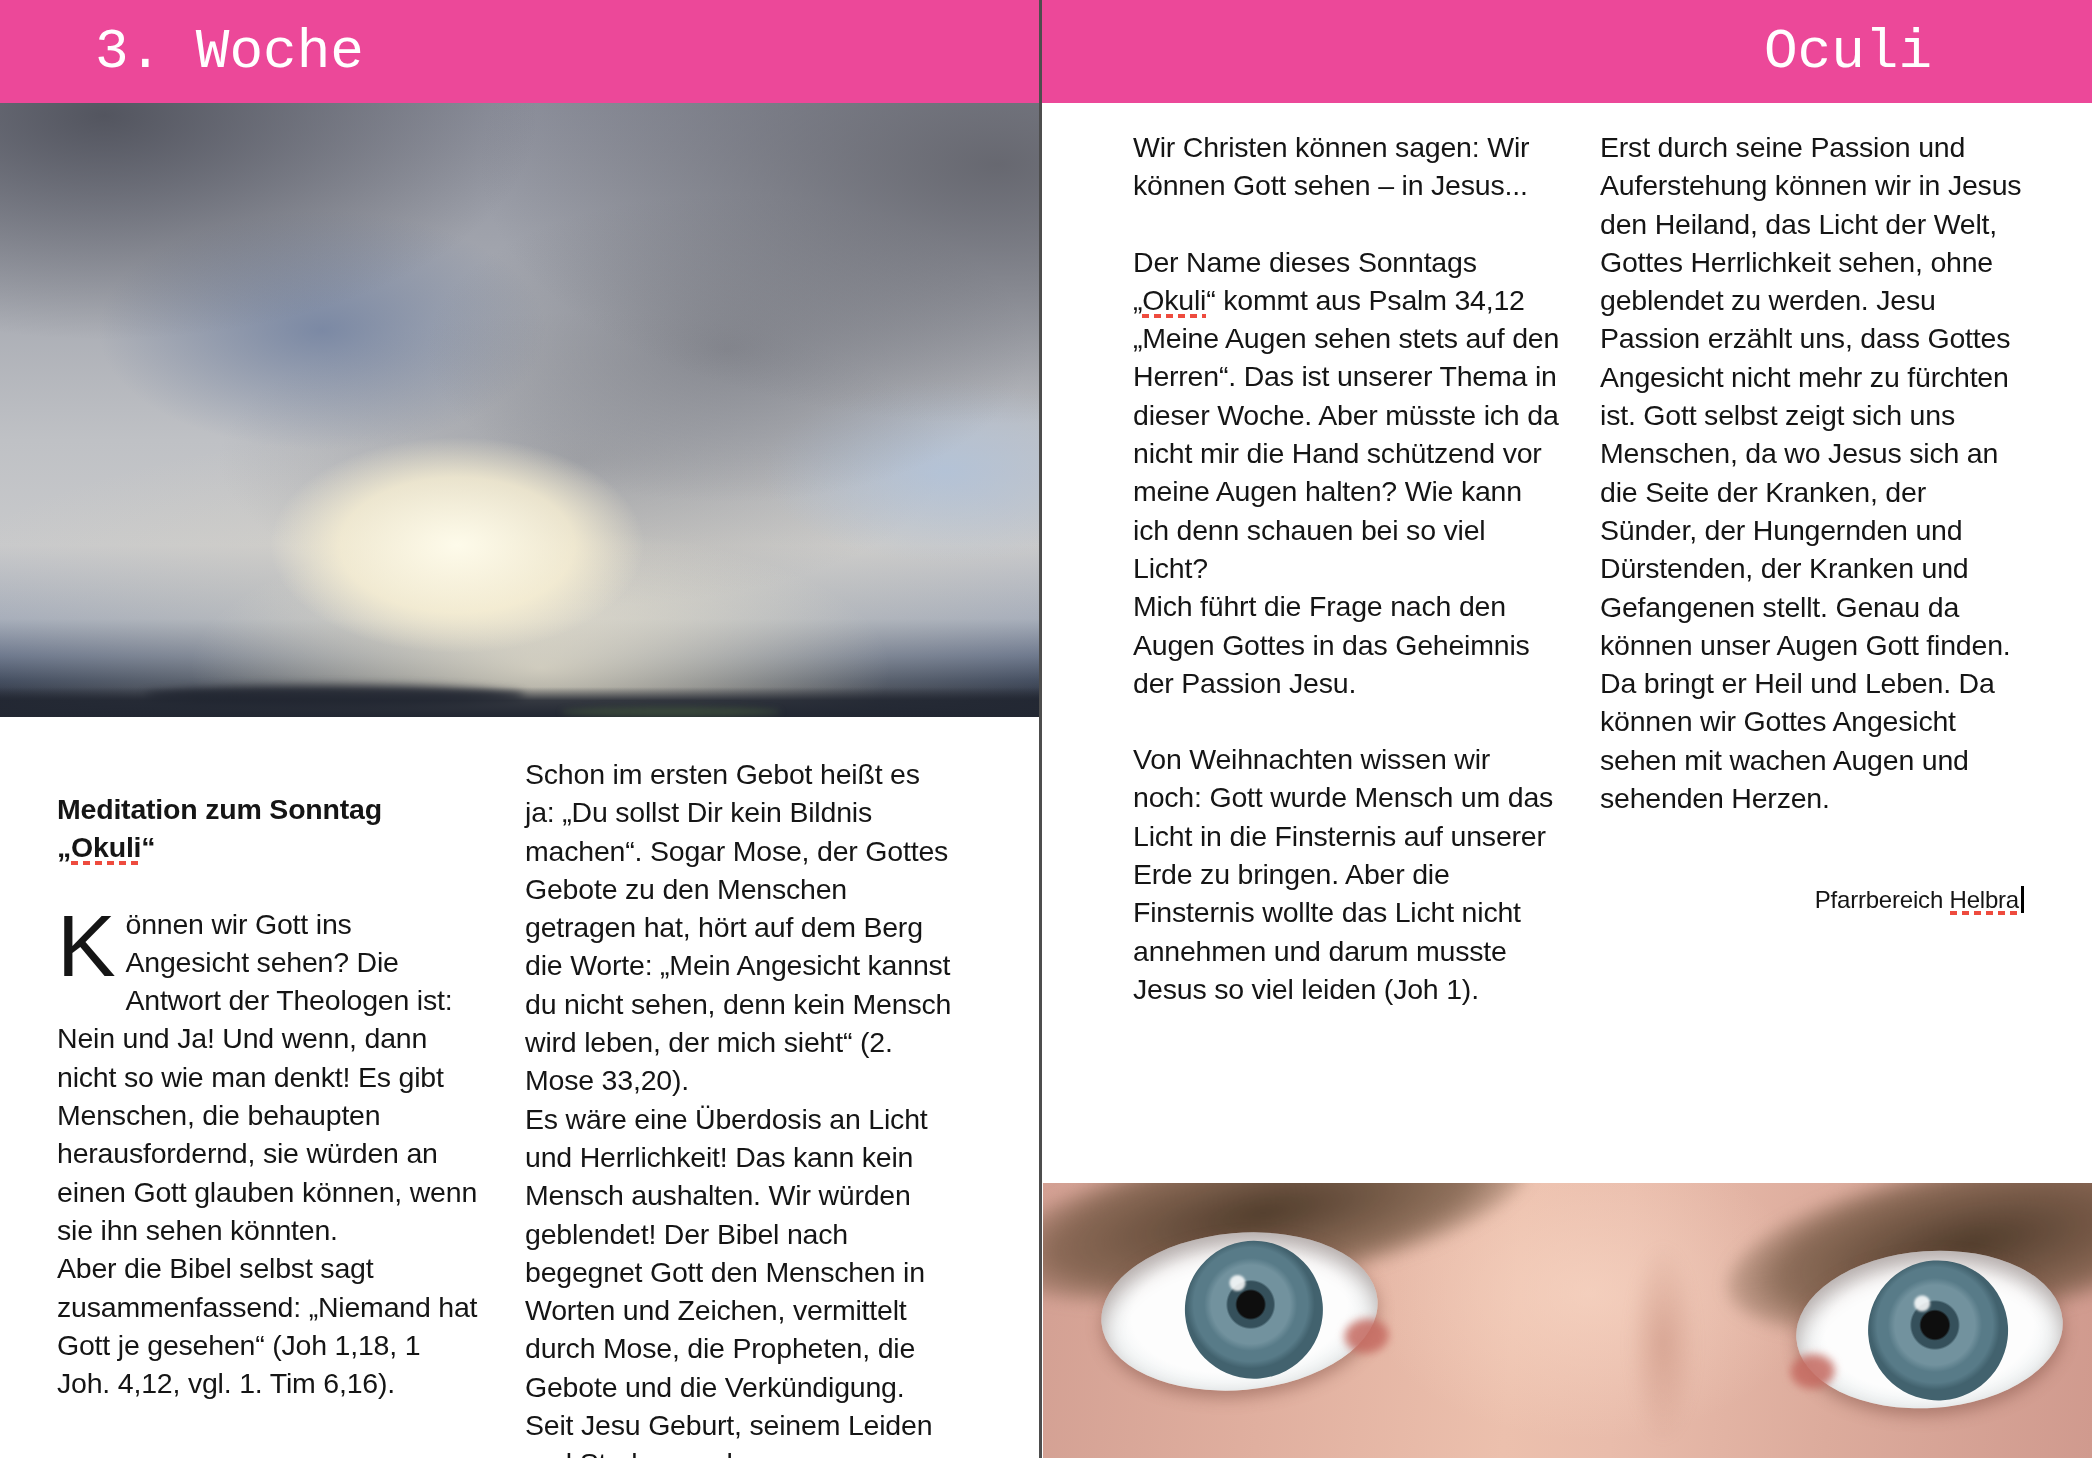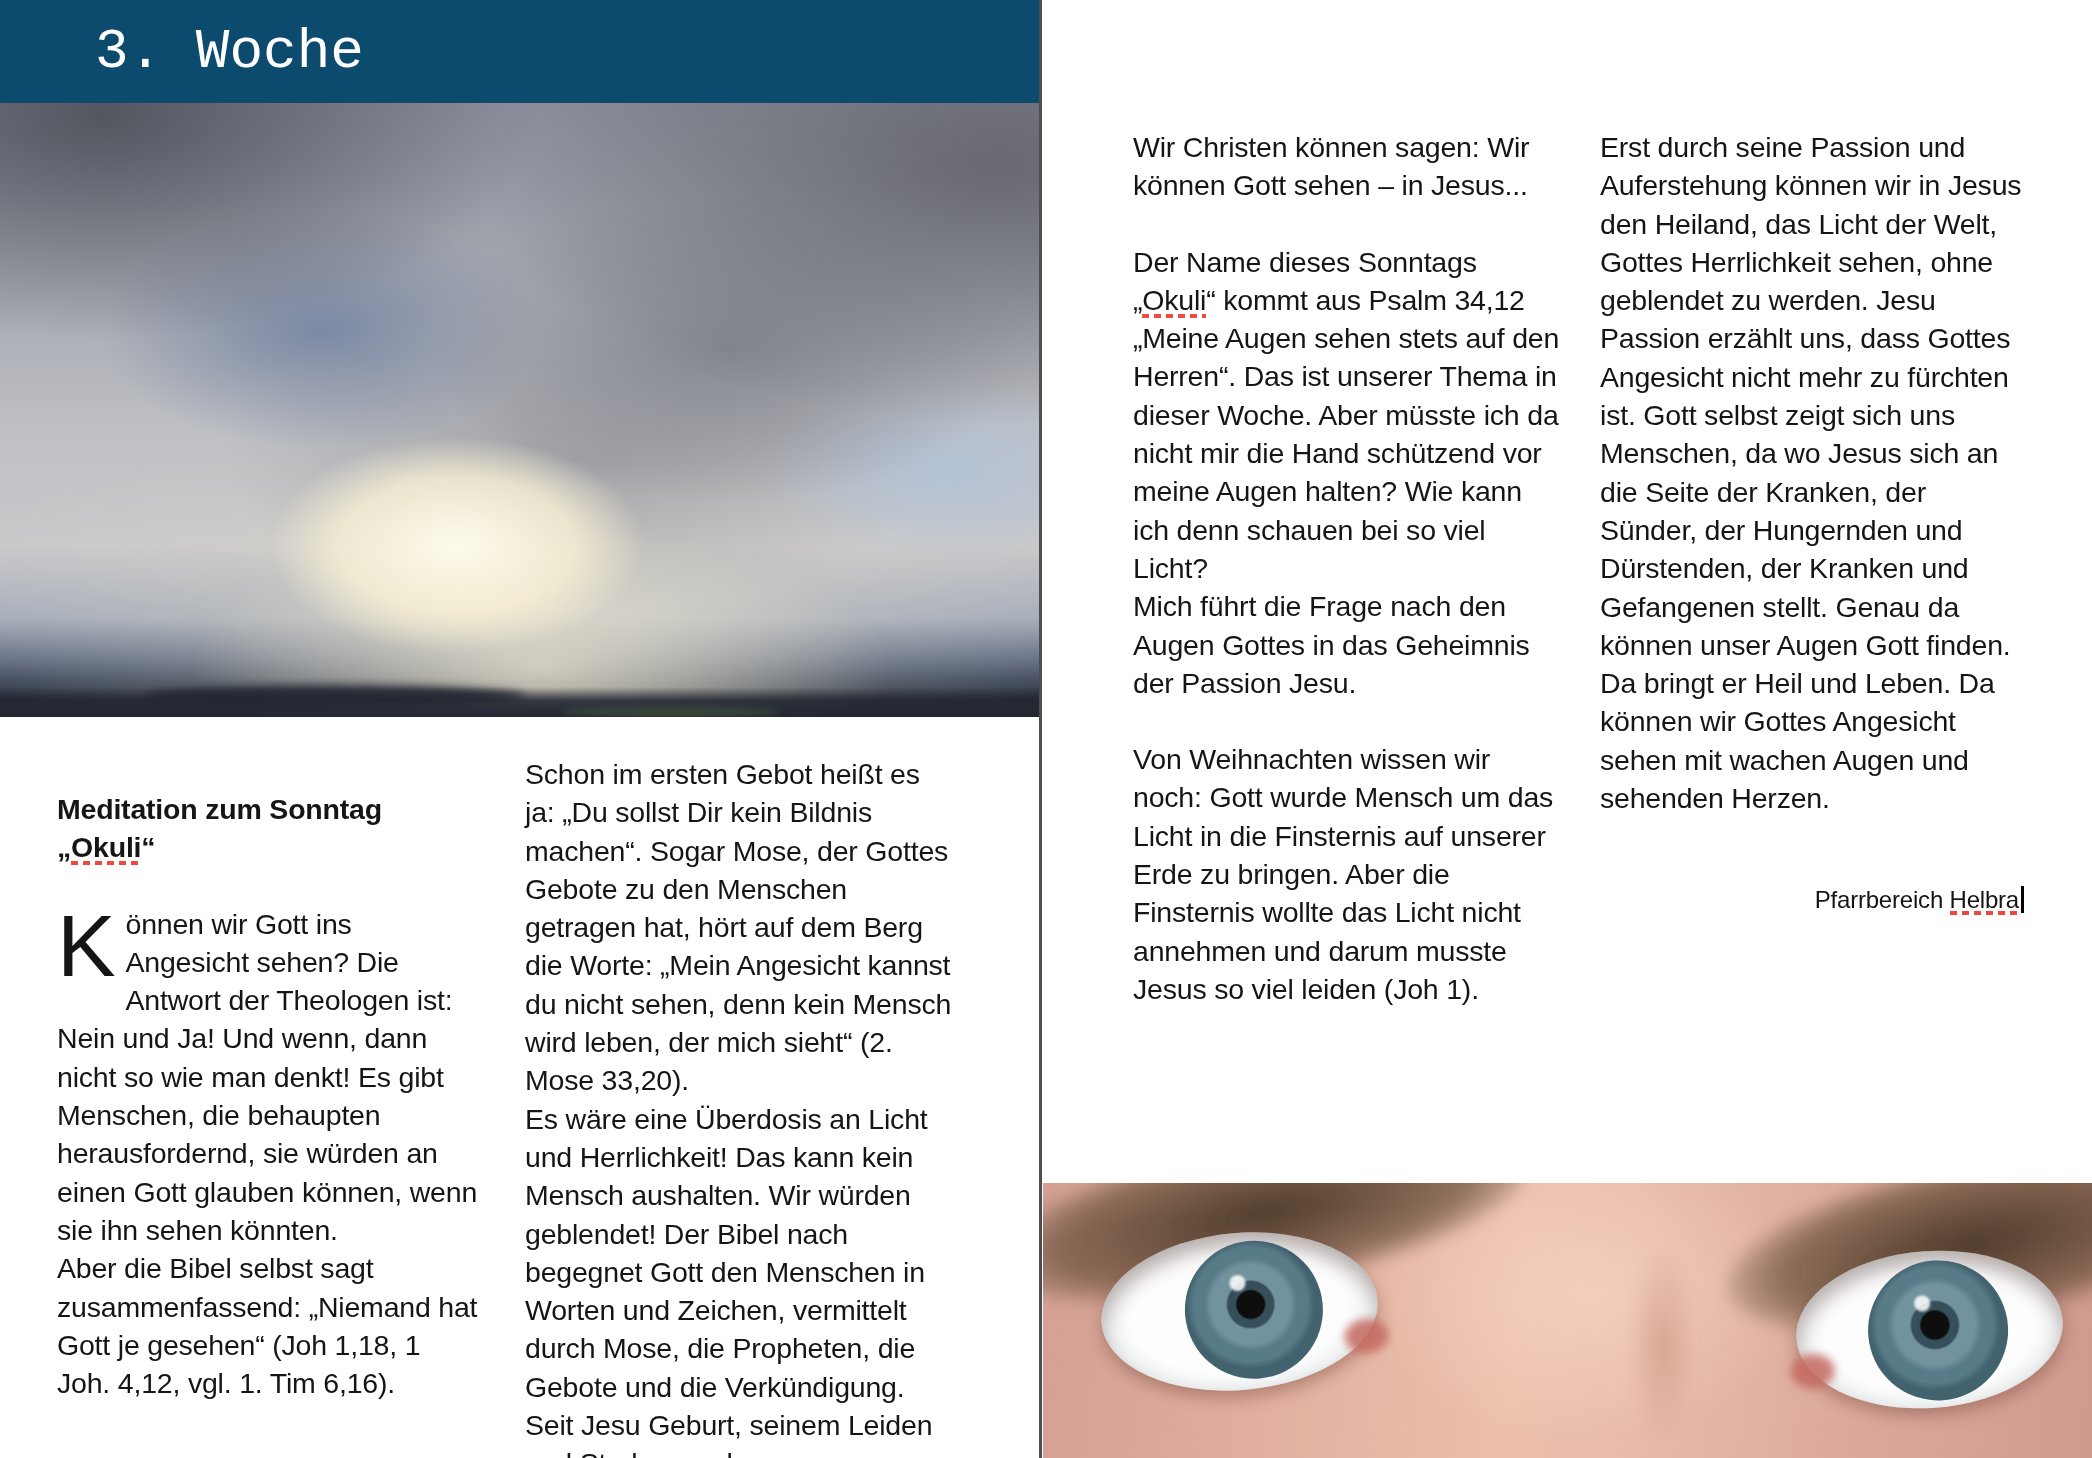--- a/index.html
+++ b/index.html
@@ -1,20 +1,20 @@
 <!DOCTYPE html>
 <html><head>
 <meta charset="utf-8">
 <style>
   html,body{margin:0;padding:0;background:#ffffff;}
   .canvas{position:relative;width:2092px;height:1458px;background:#ffffff;overflow:hidden;
           font-family:"Liberation Sans",sans-serif;color:#151515;}
 
   
-  .header-bar{position:absolute;top:0;height:103px;background:#0c4a6e;display:flex;align-items:center;}
+  .header-bar{position:absolute;top:0;height:103px;background:#ec4899;display:flex;align-items:center;}
   .header-left{left:0;width:1039px;}
   .header-right{left:1042px;width:1050px;justify-content:flex-end;}
   .header-title{font-family:"Liberation Mono","DejaVu Sans Mono",monospace;font-size:56px;
                 color:#ffffff;white-space:pre;}
   .header-left .header-title{margin-left:95px;}
   .header-right .header-title{margin-right:160px;}
 
   
   .divider{position:absolute;left:1039px;top:0;width:3px;height:1458px;background:#4d4d4d;}
 
@@ -86,20 +86,23 @@
 </style>
 </head>
 <body>
 
 <div class="canvas">
 
   <div class="header-bar header-left">
     <span class="header-title">3. Woche</span>
   </div>
 
+  <div class="header-bar header-right">
+    <span class="header-title">Oculi</span>
+  </div>
 
   <div class="divider"></div>
 
   <div class="sky">
     <div class="sky-hill-bump"></div>
     <div class="sky-hills"></div>
     <div class="sky-green"></div>
   </div>
 
   <div class="col col1">

